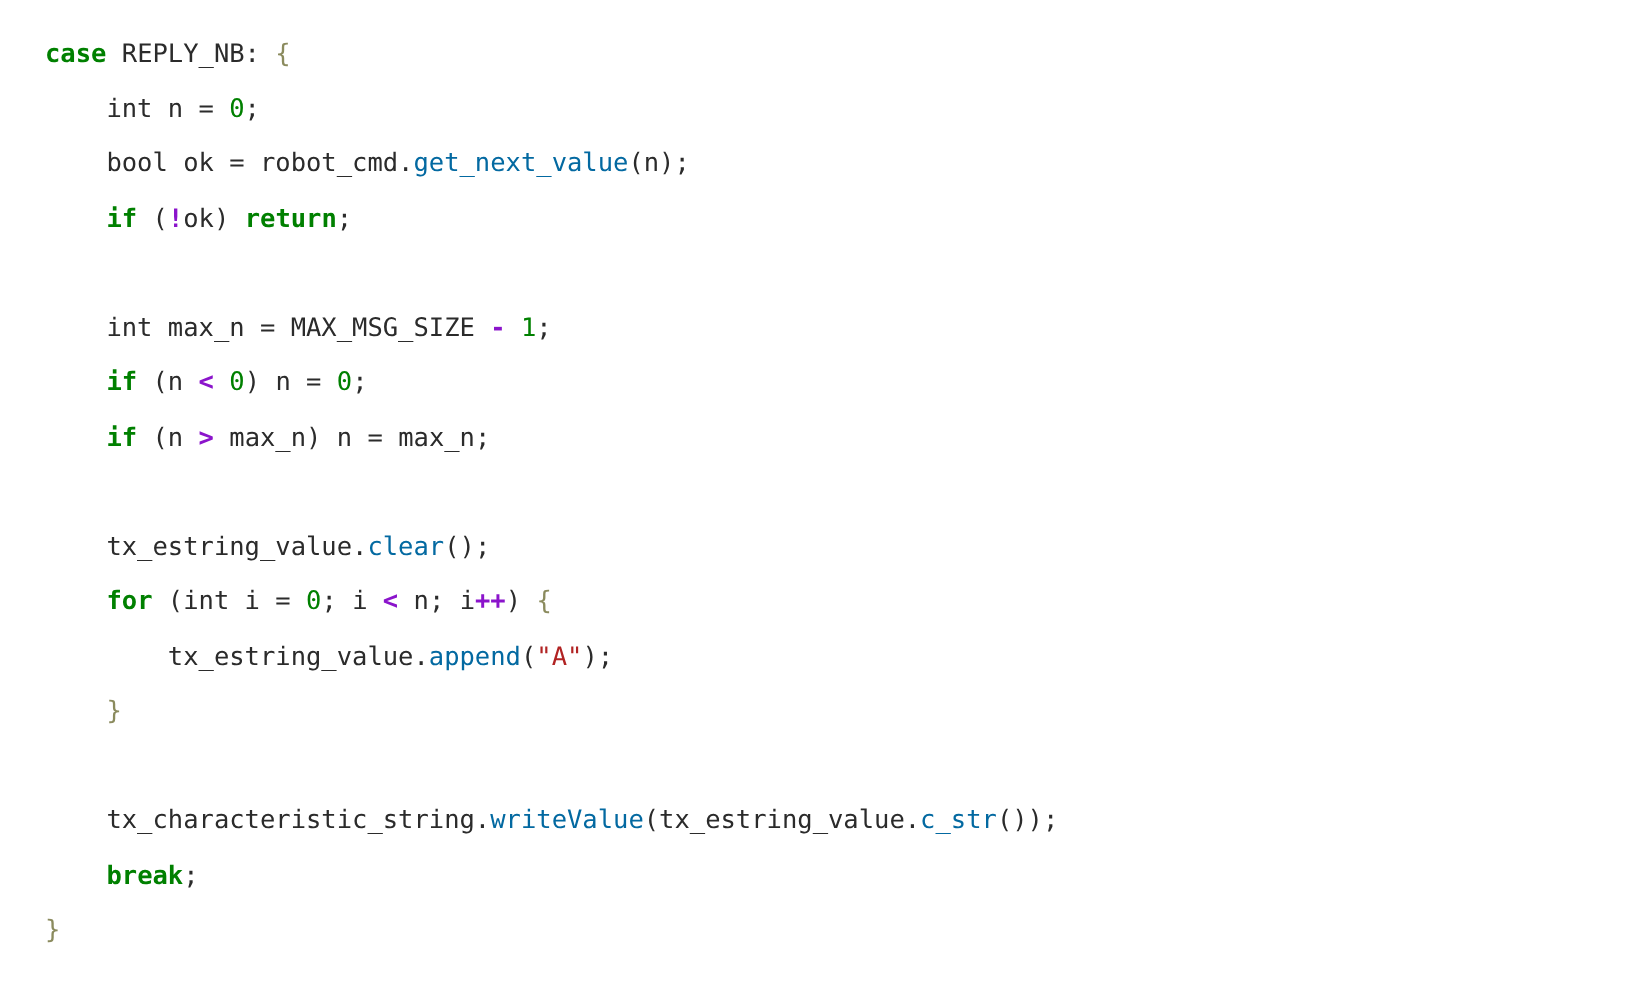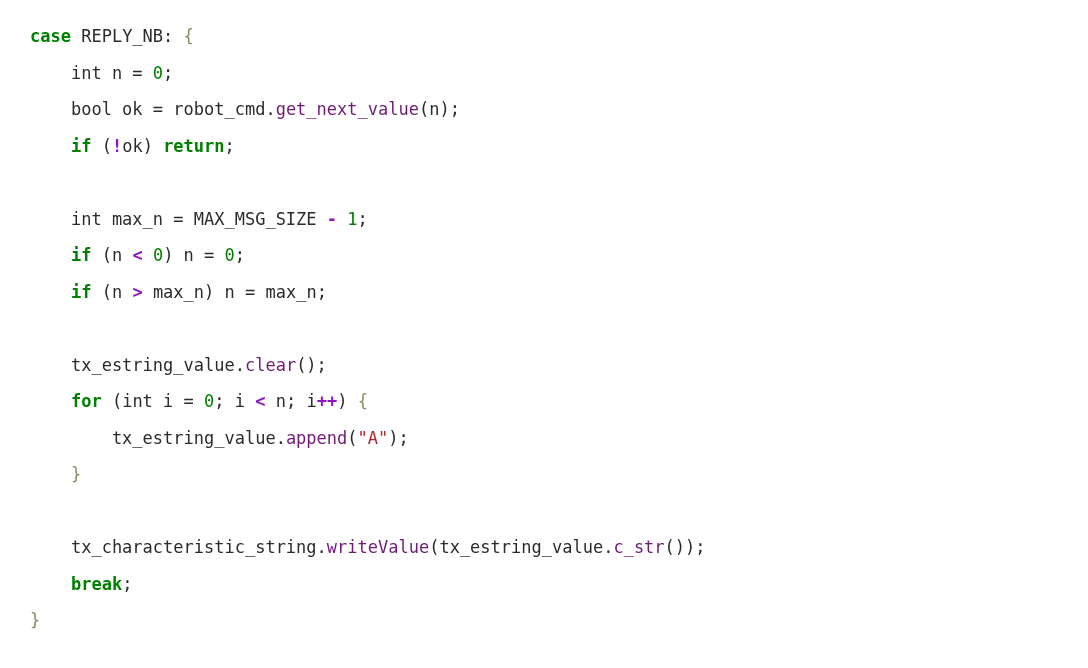--- a/index.html
+++ b/index.html
@@ -26,21 +26,21 @@
     -webkit-font-smoothing: antialiased;
   }
   .line {
     height: 36.5px;
     white-space: pre;
   }
   
   .tok-keyword  { color: #008000; font-weight: bold; }
   .tok-plain    { color: #2b2b2b; }
   .tok-number   { color: #008000; }
-  .tok-function { color: #701a75; }
+  .tok-function { color: #0369a1; }
   .tok-string   { color: #b12323; }
   .tok-operator { color: #8b14cb; font-weight: bold; }
   .tok-brace    { color: #8b8b5e; }
 </style>
 </head>
 <body>
 
 <div id="code-block"><div class="line"><span class="tok-keyword">case</span><span class="tok-plain"> REPLY_NB: </span><span class="tok-brace">{</span></div><div class="line"><span class="tok-plain">    int n = </span><span class="tok-number">0</span><span class="tok-plain">;</span></div><div class="line"><span class="tok-plain">    bool ok = robot_cmd.</span><span class="tok-function">get_next_value</span><span class="tok-plain">(n);</span></div><div class="line"><span class="tok-plain">    </span><span class="tok-keyword">if</span><span class="tok-plain"> (</span><span class="tok-operator">!</span><span class="tok-plain">ok) </span><span class="tok-keyword">return</span><span class="tok-plain">;</span></div><div class="line">&nbsp;</div><div class="line"><span class="tok-plain">    int max_n = MAX_MSG_SIZE </span><span class="tok-operator">-</span><span class="tok-plain"> </span><span class="tok-number">1</span><span class="tok-plain">;</span></div><div class="line"><span class="tok-plain">    </span><span class="tok-keyword">if</span><span class="tok-plain"> (n </span><span class="tok-operator">&lt;</span><span class="tok-plain"> </span><span class="tok-number">0</span><span class="tok-plain">) n = </span><span class="tok-number">0</span><span class="tok-plain">;</span></div><div class="line"><span class="tok-plain">    </span><span class="tok-keyword">if</span><span class="tok-plain"> (n </span><span class="tok-operator">&gt;</span><span class="tok-plain"> max_n) n = max_n;</span></div><div class="line">&nbsp;</div><div class="line"><span class="tok-plain">    tx_estring_value.</span><span class="tok-function">clear</span><span class="tok-plain">();</span></div><div class="line"><span class="tok-plain">    </span><span class="tok-keyword">for</span><span class="tok-plain"> (int i = </span><span class="tok-number">0</span><span class="tok-plain">; i </span><span class="tok-operator">&lt;</span><span class="tok-plain"> n; i</span><span class="tok-operator">++</span><span class="tok-plain">) </span><span class="tok-brace">{</span></div><div class="line"><span class="tok-plain">        tx_estring_value.</span><span class="tok-function">append</span><span class="tok-plain">(</span><span class="tok-string">"A"</span><span class="tok-plain">);</span></div><div class="line"><span class="tok-plain">    </span><span class="tok-brace">}</span></div><div class="line">&nbsp;</div><div class="line"><span class="tok-plain">    tx_characteristic_string.</span><span class="tok-function">writeValue</span><span class="tok-plain">(tx_estring_value.</span><span class="tok-function">c_str</span><span class="tok-plain">());</span></div><div class="line"><span class="tok-plain">    </span><span class="tok-keyword">break</span><span class="tok-plain">;</span></div><div class="line"><span class="tok-brace">}</span></div></div>
 
 </body></html>

